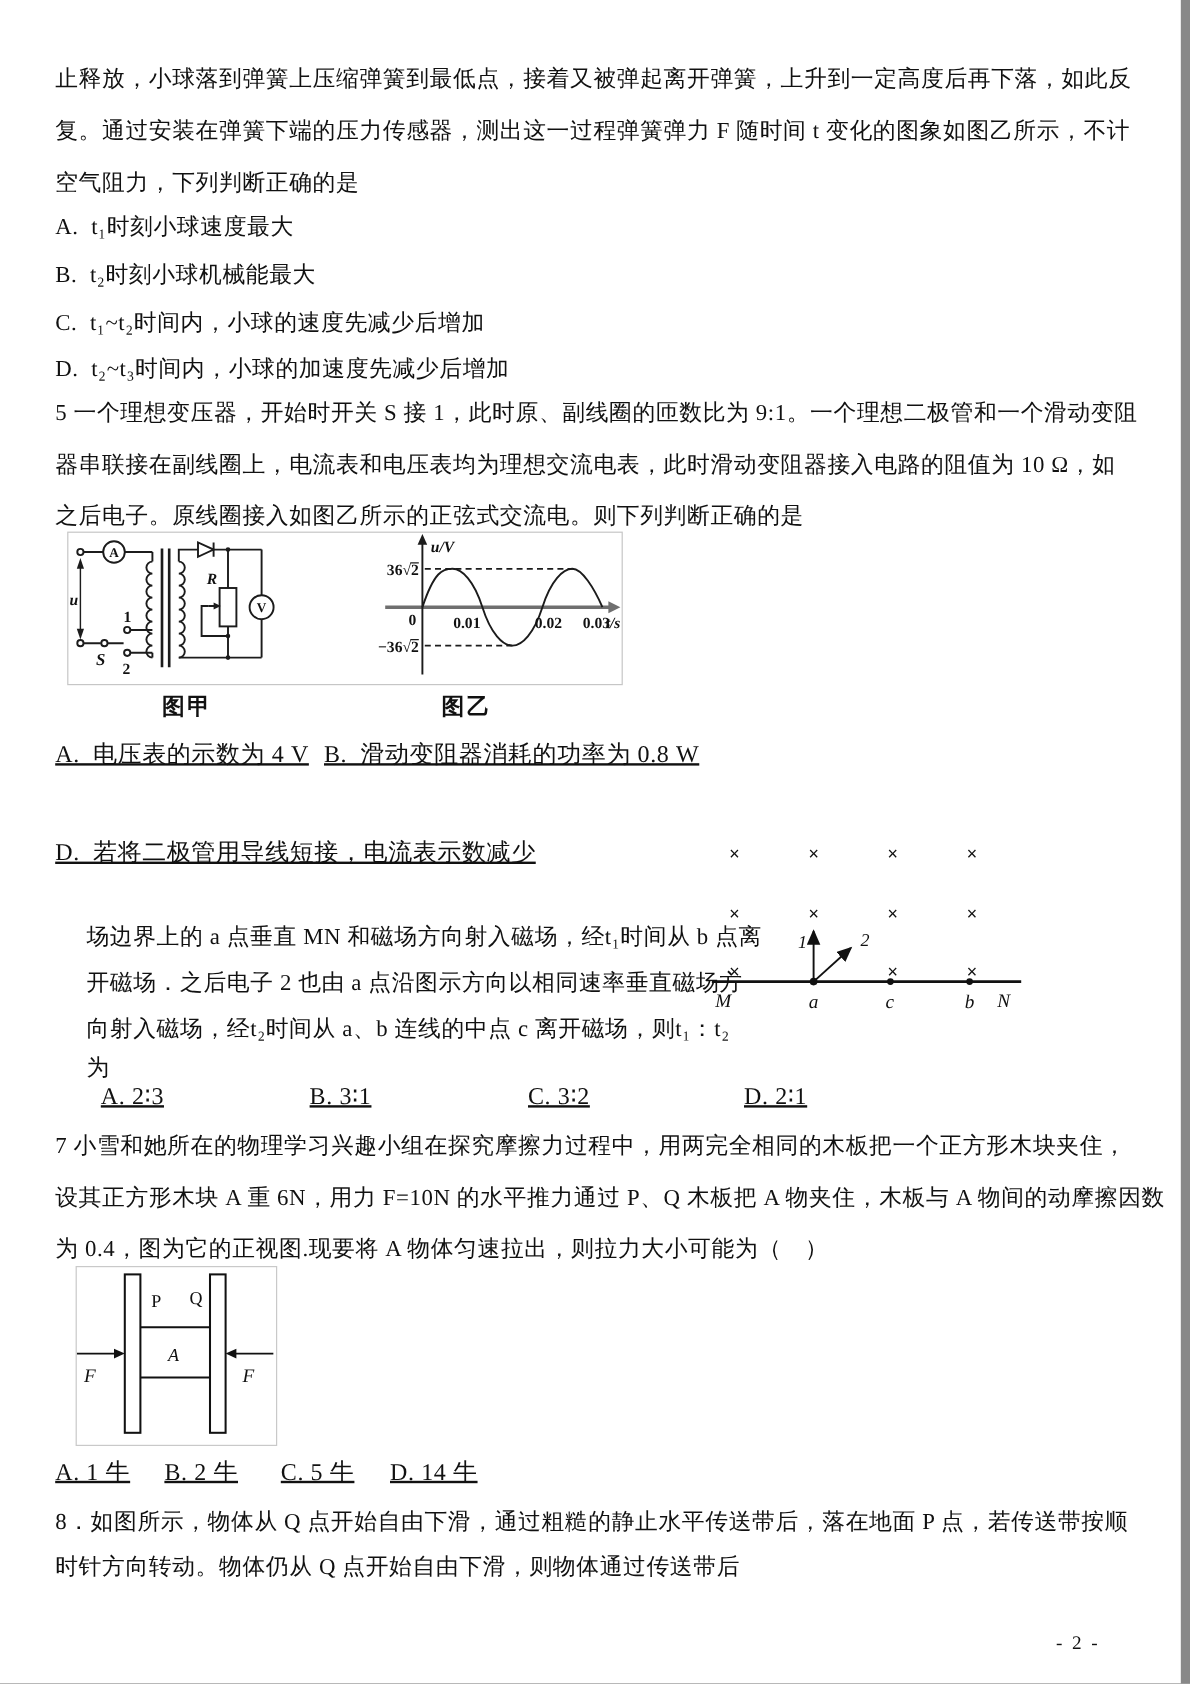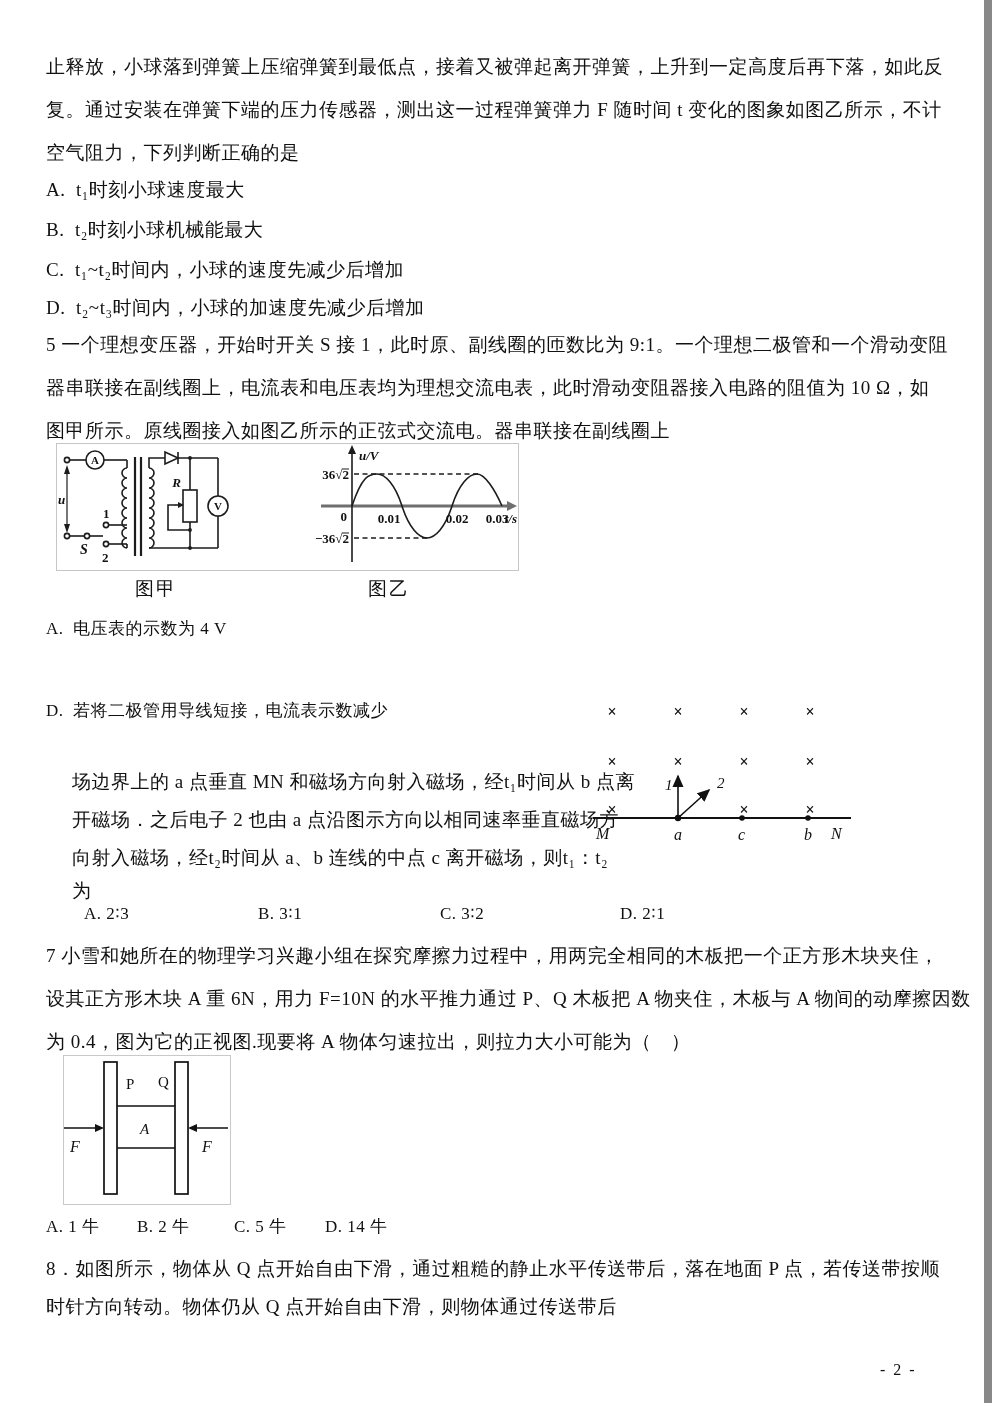--- a/index.html
+++ b/index.html
@@ -1,20 +1,20 @@
 <!DOCTYPE html>
 <html><head>
 <meta charset="utf-8">
 <style>
   html,body{margin:0;padding:0;background:#888;}
   .page{position:relative;width:984px;height:1403px;background:#ffffff;overflow:hidden;
         font-family:"Liberation Serif","DejaVu Serif",serif;color:#111;}
   .ln{position:absolute;left:46px;font-size:19px;line-height:22px;white-space:pre;letter-spacing:.5px;}
-  .opt{position:absolute;font-size:17px;line-height:22px;white-space:pre;letter-spacing:.5px;}
-  .cap{position:absolute;font-size:19px;letter-spacing:2px;}
+  .opt{position:absolute;font-size:20px;line-height:22px;white-space:pre;letter-spacing:.5px;text-decoration:underline;}
+  .cap{position:absolute;font-size:19px;letter-spacing:2px;font-weight:bold;}
   .figbox{position:absolute;left:56px;top:443px;width:461px;height:126px;border:1px solid #c6c6c6;display:flex;background:#fff;}
   .magfig{position:absolute;left:593px;top:698px;width:272px;height:150px;}
   .fricbox{position:absolute;left:63px;top:1055px;width:166px;height:148px;border:1px solid #c9c9c9;background:#fff;}
   .pagenum{position:absolute;left:880px;top:1361px;font-size:16px;letter-spacing:2px;}
   svg{display:block;}
   svg text{font-family:"Liberation Serif","DejaVu Serif",serif;fill:#111;}
   .it{font-style:italic;}
   .bd{font-weight:bold;}
 </style>
 </head>
@@ -25,21 +25,21 @@
   <div class="ln" style="top:56px">止释放，小球落到弹簧上压缩弹簧到最低点，接着又被弹起离开弹簧，上升到一定高度后再下落，如此反</div>
   <div class="ln" style="top:99px">复。通过安装在弹簧下端的压力传感器，测出这一过程弹簧弹力 F 随时间 t 变化的图象如图乙所示，不计</div>
   <div class="ln" style="top:142px">空气阻力，下列判断正确的是</div>
   <div class="ln" style="top:179px">A.  t₁时刻小球速度最大</div>
   <div class="ln" style="top:219px">B.  t₂时刻小球机械能最大</div>
   <div class="ln" style="top:259px">C.  t₁~t₂时间内，小球的速度先减少后增加</div>
   <div class="ln" style="top:297px">D.  t₂~t₃时间内，小球的加速度先减少后增加</div>
 
   <div class="ln" style="top:334px">5 一个理想变压器，开始时开关 S 接 1，此时原、副线圈的匝数比为 9:1。一个理想二极管和一个滑动变阻</div>
   <div class="ln" style="top:377px">器串联接在副线圈上，电流表和电压表均为理想交流电表，此时滑动变阻器接入电路的阻值为 10 Ω，如</div>
-  <div class="ln" style="top:420px">图甲所示。原线圈接入如图乙所示的正弦式交流电。器串联接在副线圈上</div>
+  <div class="ln" style="top:420px">之后电子。原线圈接入如图乙所示的正弦式交流电。则下列判断正确的是</div>
 
   <div class="figbox">
     <svg width="250" height="124" viewBox="0 0 250 124">
       <g stroke="#1c1c1c" stroke-width="1.6" fill="none">
 
         <circle cx="10" cy="16" r="2.6" fill="#fff"></circle>
         <line x1="12.6" y1="16" x2="29" y2="16"></line>
         <circle cx="38" cy="16" r="9" fill="#fff"></circle>
         <line x1="47" y1="16" x2="70" y2="16"></line>
         <line x1="70" y1="16" x2="70" y2="24"></line>
@@ -114,20 +114,21 @@
       <text class="bd" x="82" y="79" font-size="13" text-anchor="middle">0.01</text>
       <text class="bd" x="150" y="79" font-size="13" text-anchor="middle">0.02</text>
       <text class="bd" x="190" y="79" font-size="13" text-anchor="middle">0.03</text>
       <text class="it bd" x="210" y="79" font-size="13" text-anchor="end">t/s</text>
     </svg>
   </div>
   <div class="cap" style="left:135px;top:576px">图甲</div>
   <div class="cap" style="left:368px;top:576px">图乙</div>
 
   <div class="opt" style="left:46px;top:618px">A.  电压表的示数为 4 V</div>
+  <div class="opt" style="left:270px;top:618px">B.  滑动变阻器消耗的功率为 0.8 W</div>
   <div class="opt" style="left:46px;top:700px">D.  若将二极管用导线短接，电流表示数减少</div>
 
   <div class="ln" style="top:771px;left:72px">场边界上的 a 点垂直 MN 和磁场方向射入磁场，经t₁时间从 b 点离</div>
   <div class="ln" style="top:809px;left:72px">开磁场．之后电子 2 也由 a 点沿图示方向以相同速率垂直磁场方</div>
   <div class="ln" style="top:847px;left:72px">向射入磁场，经t₂时间从 a、b 连线的中点 c 离开磁场，则t₁：t₂</div>
   <div class="ln" style="top:880px;left:72px">为</div>
 
   <svg class="magfig" viewBox="0 0 272 150">
     <defs>
       <marker id="mArr" markerWidth="9" markerHeight="8" refX="7" refY="3.5" orient="auto">

